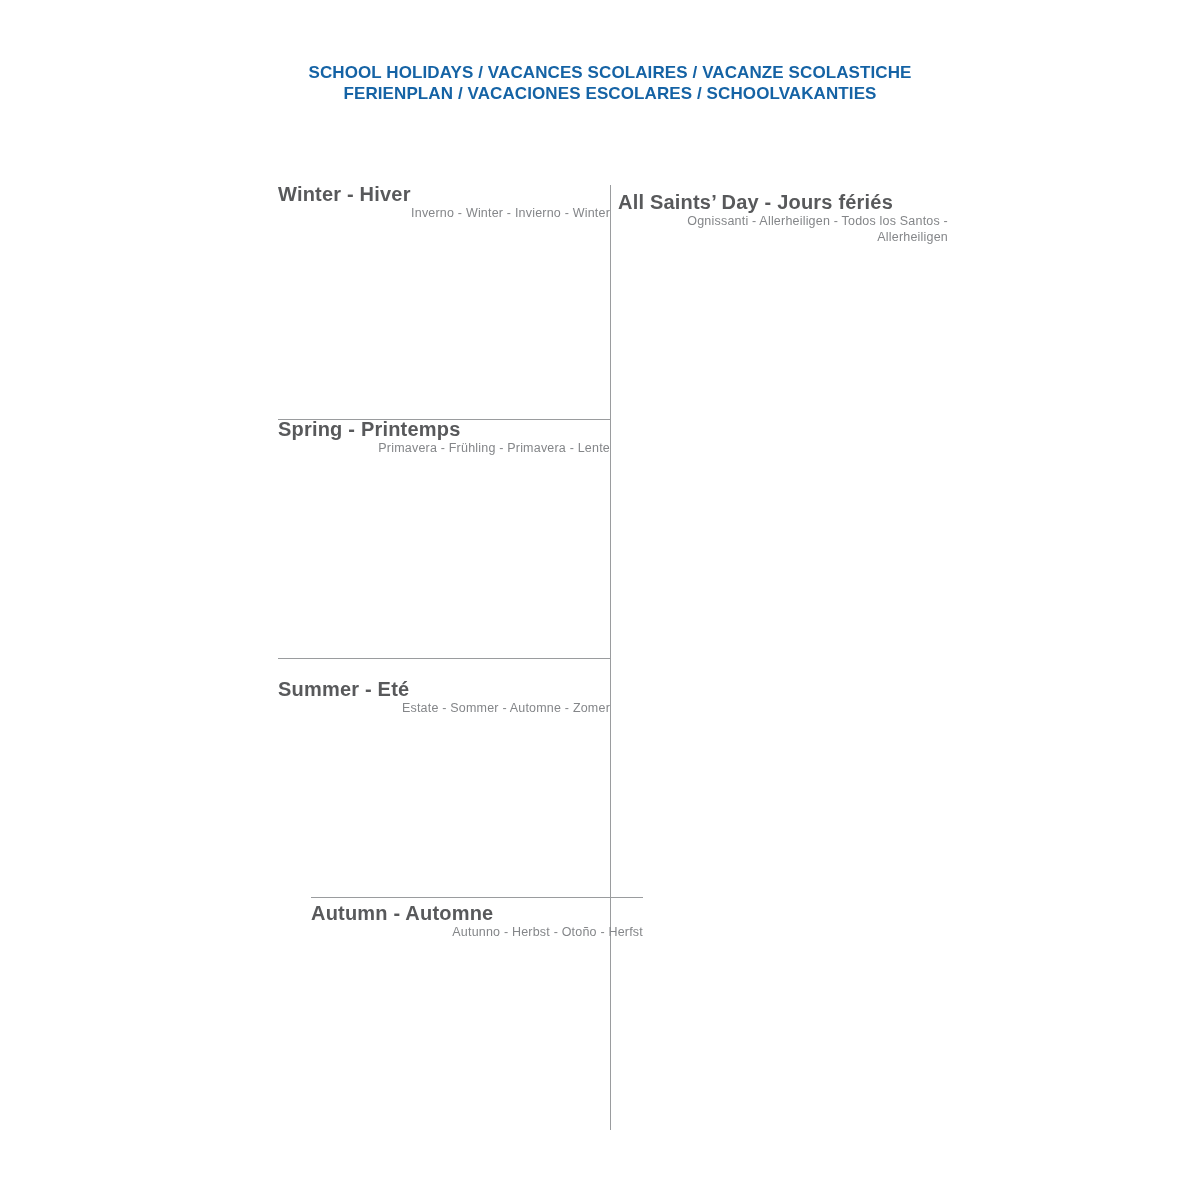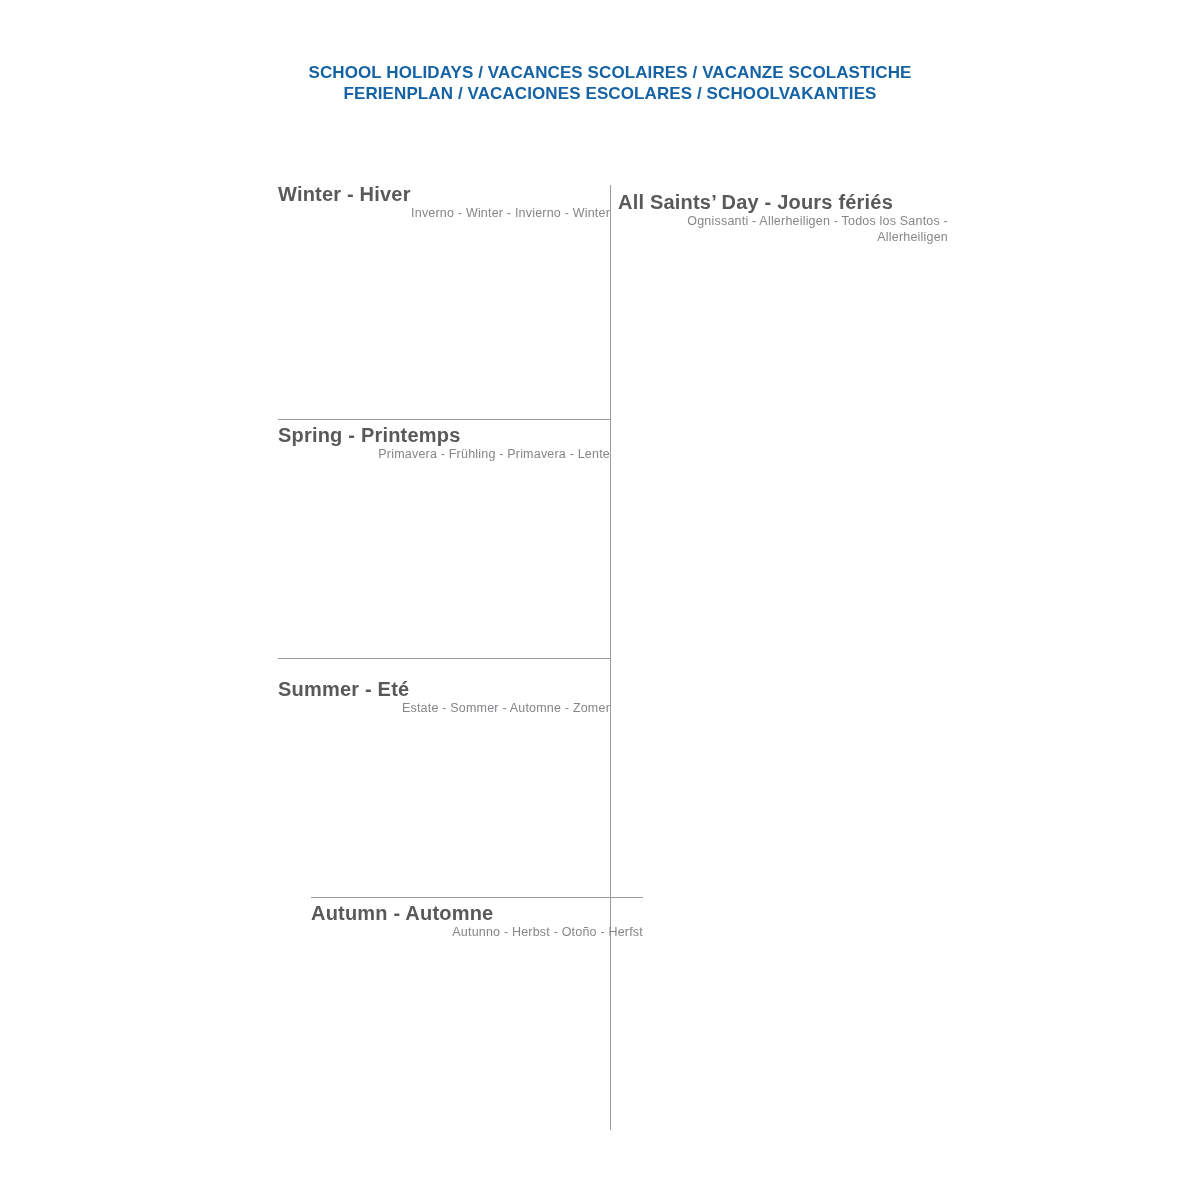--- a/index.html
+++ b/index.html
@@ -39,21 +39,21 @@
     left: 618px; top: 185px; width: 330px; margin-top: 8px;
   }
   .v-divider {
     position: absolute;
     left: 610px; top: 185px;
     width: 1px; height: 945px;
     background: var(--rule-color);
   }
   .season { width: 100%; }
   .season.h1 { height: 234px; }
-  .season.h2 { height: 239px; border-top: 1px solid var(--rule-color); padding-top: 6px; }
+  .season.h2 { height: 239px; border-top: 1px solid var(--rule-color); }
   .season.h3 { height: 239px; border-top: 1px solid var(--rule-color); padding-top: 21px; }
   .season.h4 { height: 233px; border-top: 1px solid var(--rule-color); padding-top: 6px; margin-left: 33px; }
   .season-heading, .holiday-heading {
     color: var(--heading-color);
     font-size: 20px;
     font-weight: bold;
     letter-spacing: 0.2px;
     line-height: 18px;
   }
   .season-subtitle, .holiday-subtitle {

